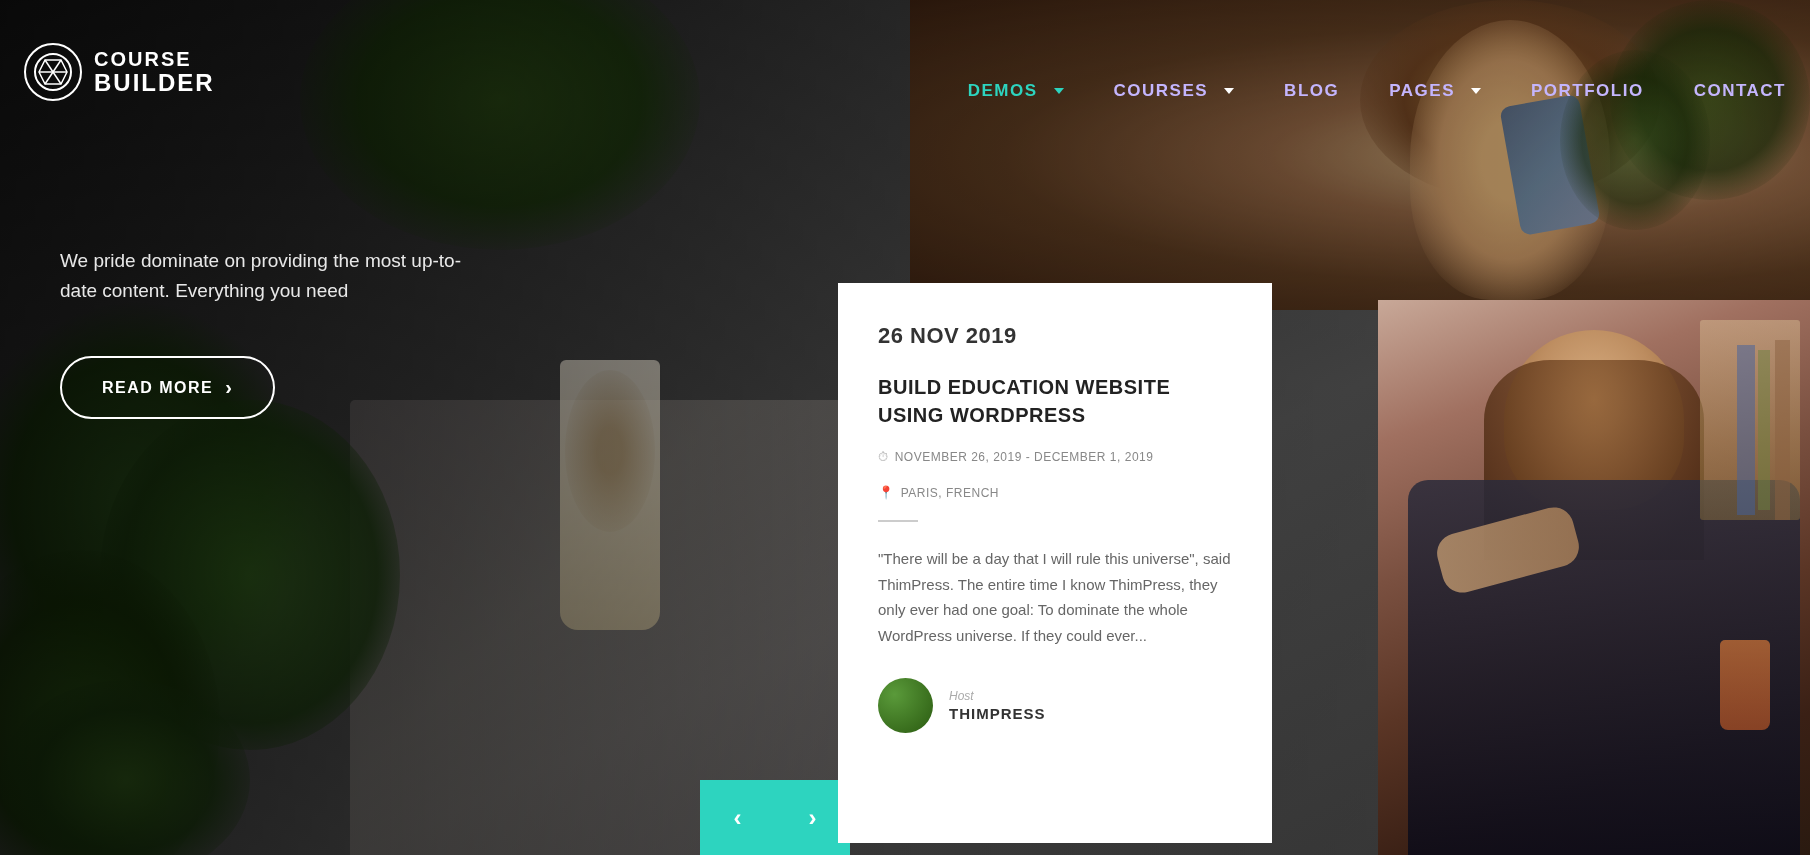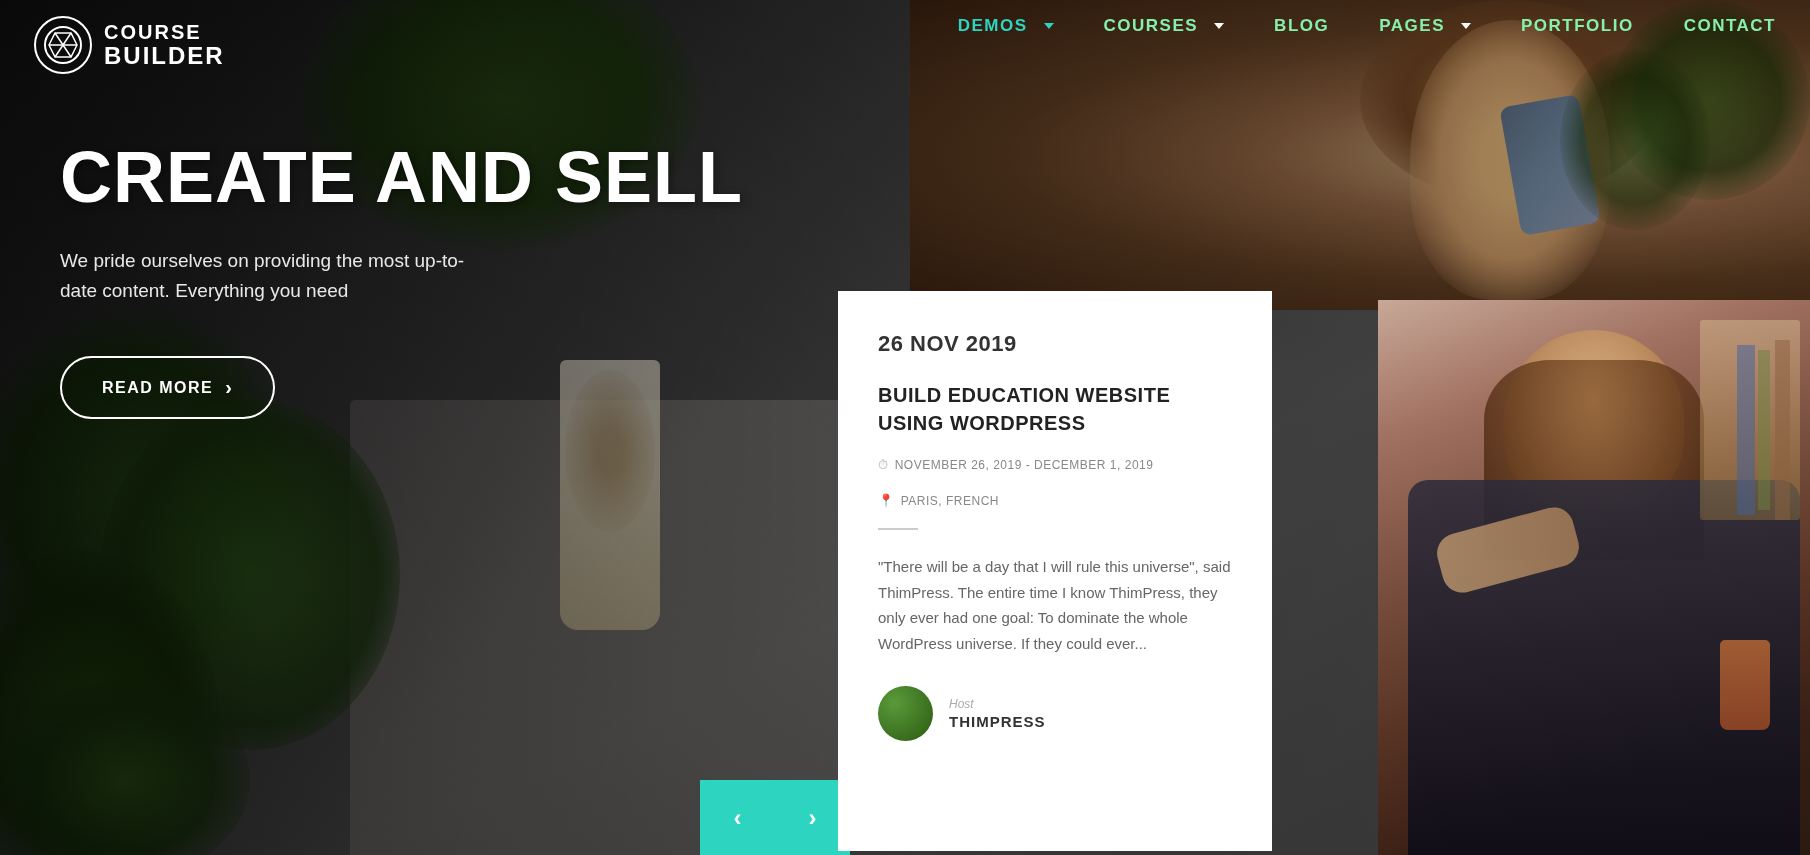--- a/index.html
+++ b/index.html
@@ -52,27 +52,27 @@
     .hero-overlay {
       position: absolute;
       top: 0; left: 0;
       width: 100%; height: 100%;
       background: linear-gradient(to right, rgba(0,0,0,0.65) 0%, rgba(0,0,0,0.3) 50%, rgba(0,0,0,0.2) 100%);
     }
 
     
     .navbar {
       position: absolute;
-      top: 16px; left: 0;
+      top: 1px; left: 0;
       width: 100%;
       height: 100px;
       display: flex;
-      align-items: flex-start;
+      align-items: flex-end;
       justify-content: space-between;
-      padding: 0 34px;
+      padding: 0 24px;
       z-index: 100;
     }
 
     .logo {
       display: flex;
       align-items: center;
       gap: 12px;
     }
 
     .logo-icon {
@@ -121,21 +121,21 @@
       align-items: center;
       gap: 16px;
       cursor: pointer;
       text-decoration: none;
     }
 
     .nav-item span {
       font-size: 17px;
       font-weight: 600;
       letter-spacing: 1.5px;
-      color: #86efac;
+      color: #c4b5fd;
       text-transform: uppercase;
     }
 
     .nav-item.active span {
       color: #2dd4bf;
     }
 
     .nav-arrow {
       width: 0; height: 0;
       border-left: 5px solid transparent;
@@ -220,21 +220,21 @@
 
     .slider-btn .arrow {
       color: white;
       font-size: 24px;
       font-weight: bold;
     }
 
     
     .blog-card {
       position: absolute;
-      bottom: 4px;
+      bottom: 12px;
       left: 838px;
       width: 434px;
       height: 560px;
       background: white;
       z-index: 50;
       padding: 40px 40px 30px 40px;
       overflow: hidden;
     }
 
     .blog-date {
@@ -466,23 +466,23 @@
         <span>PORTFOLIO</span>
       </a>
       <a class="nav-item" href="#">
         <span>CONTACT</span>
       </a>
     </div>
   </nav>
 
   <div class="hero-content">
     <h1 class="hero-title">
-      <span>CREATE AND SELL</span><br>
+      <br>
     </h1>
-    <p class="hero-subtitle">We pride ourselves on providing the most up-to-date content. Everything you need</p>
+    <p class="hero-subtitle">We pride dominate on providing the most up-to-date content. Everything you need</p>
     <button class="read-more-btn">
       <span>READ MORE</span>
       <span style="font-size:20px;">›</span>
     </button>
   </div>
 
   <div class="slider-controls">
     <button class="slider-btn">
       <span class="arrow">‹</span>
     </button>

